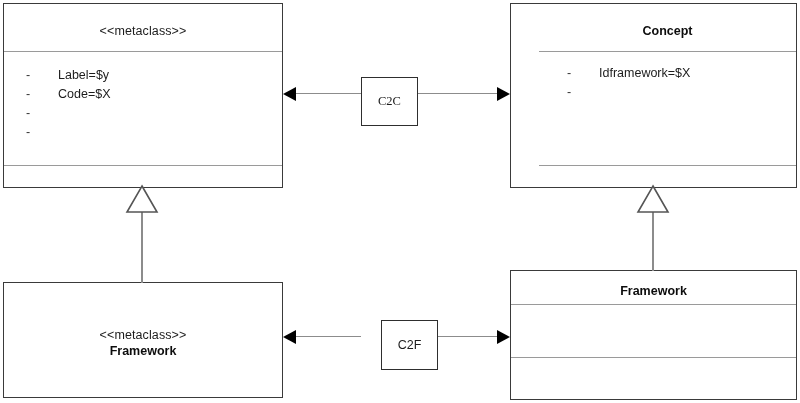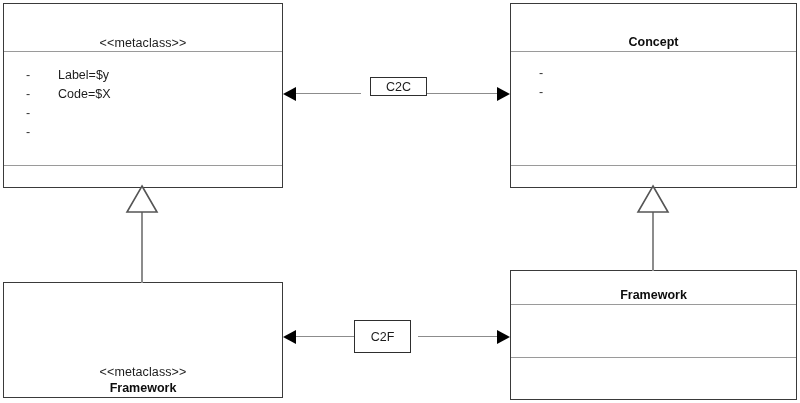--- a/index.html
+++ b/index.html
@@ -29,21 +29,21 @@
     box-sizing: border-box;
     position: relative;
   }
   .compartment + .compartment {
     border-top: 1.4px solid #9a9a9a;
   }
   .cmp-header {
     display: flex;
     flex-direction: column;
     align-items: center;
-    justify-content: flex-end;
+    justify-content: center;
     padding-top: 7px;
   }
   .stereotype {
     font-size: 12.5px;
     color: #1c1c1c;
     line-height: 16px;
     letter-spacing: 0.1px;
   }
   .class-name {
     font-size: 12.5px;
@@ -135,30 +135,31 @@
         </li>
         <li class="attr-row">
           <span class="attr-bullet">-</span>
         </li>
       </ul>
     </div>
 
     <div class="compartment" style="flex:1 1 auto;"></div>
   </div>
 
-  <div class="uml-class" style="left:510px; top:3px; width:287px; height:185px;">
+  <div class="uml-class" style="left:510px; top:3px; width:287px; height:185px;padding-left:28px;">
 
     <div class="compartment cmp-header" style="height:47px;">
       <span class="class-name">Concept</span>
     </div>
 
     <div class="compartment" style="height:114px;">
       <ul class="attr-list" style="padding-top:12px;">
         <li class="attr-row" style="padding-left:28px;">
           <span class="attr-bullet">-</span>
+          <span class="attr-text">Idframework=$X</span>
         </li>
         <li class="attr-row" style="padding-left:28px;">
           <span class="attr-bullet">-</span>
         </li>
       </ul>
     </div>
 
     <div class="compartment" style="flex:1 1 auto;"></div>
   </div>
 
@@ -177,31 +178,31 @@
     </div>
 
     <div class="compartment" style="height:53px;"></div>
 
     <div class="compartment" style="flex:1 1 auto;"></div>
   </div>
 
   <div class="edge edge-h" style="left:296px; top:93px; width:65px;"></div>
   <div class="edge edge-h" style="left:418px; top:93px; width:80px;"></div>
 
-  <div class="assoc-label" style="left:370px; top:77px; width:57px; height:19px;">
+  <div class="assoc-label" style="left:361px; top:77px; width:57px; height:49px;font-family:Liberation Serif, serif;">
     <span>C2C</span>
   </div>
 
   <div class="arrow arrow-left" style="left:283px; top:87px;"></div>
   <div class="arrow arrow-right" style="left:497px; top:87px;"></div>
 
   <div class="edge edge-h" style="left:296px; top:336px; width:65px;"></div>
   <div class="edge edge-h" style="left:418px; top:336px; width:80px;"></div>
 
-  <div class="assoc-label" style="left:354px; top:320px; width:57px; height:33px;">
+  <div class="assoc-label" style="left:381px; top:320px; width:57px; height:50px;">
     <span>C2F</span>
   </div>
 
   <div class="arrow arrow-left" style="left:283px; top:330px;"></div>
   <div class="arrow arrow-right" style="left:497px; top:330px;"></div>
 
   <div class="edge edge-v" style="left:141px; top:211px; width:1.6px; height:72px;"></div>
 
   <svg class="gen-triangle" style="left:125px; top:184px;" width="34" height="30" viewBox="0 0 34 30">
     <polygon points="17,2 32,28 2,28" fill="#ffffff" stroke="#555555" stroke-width="1.6"></polygon>

